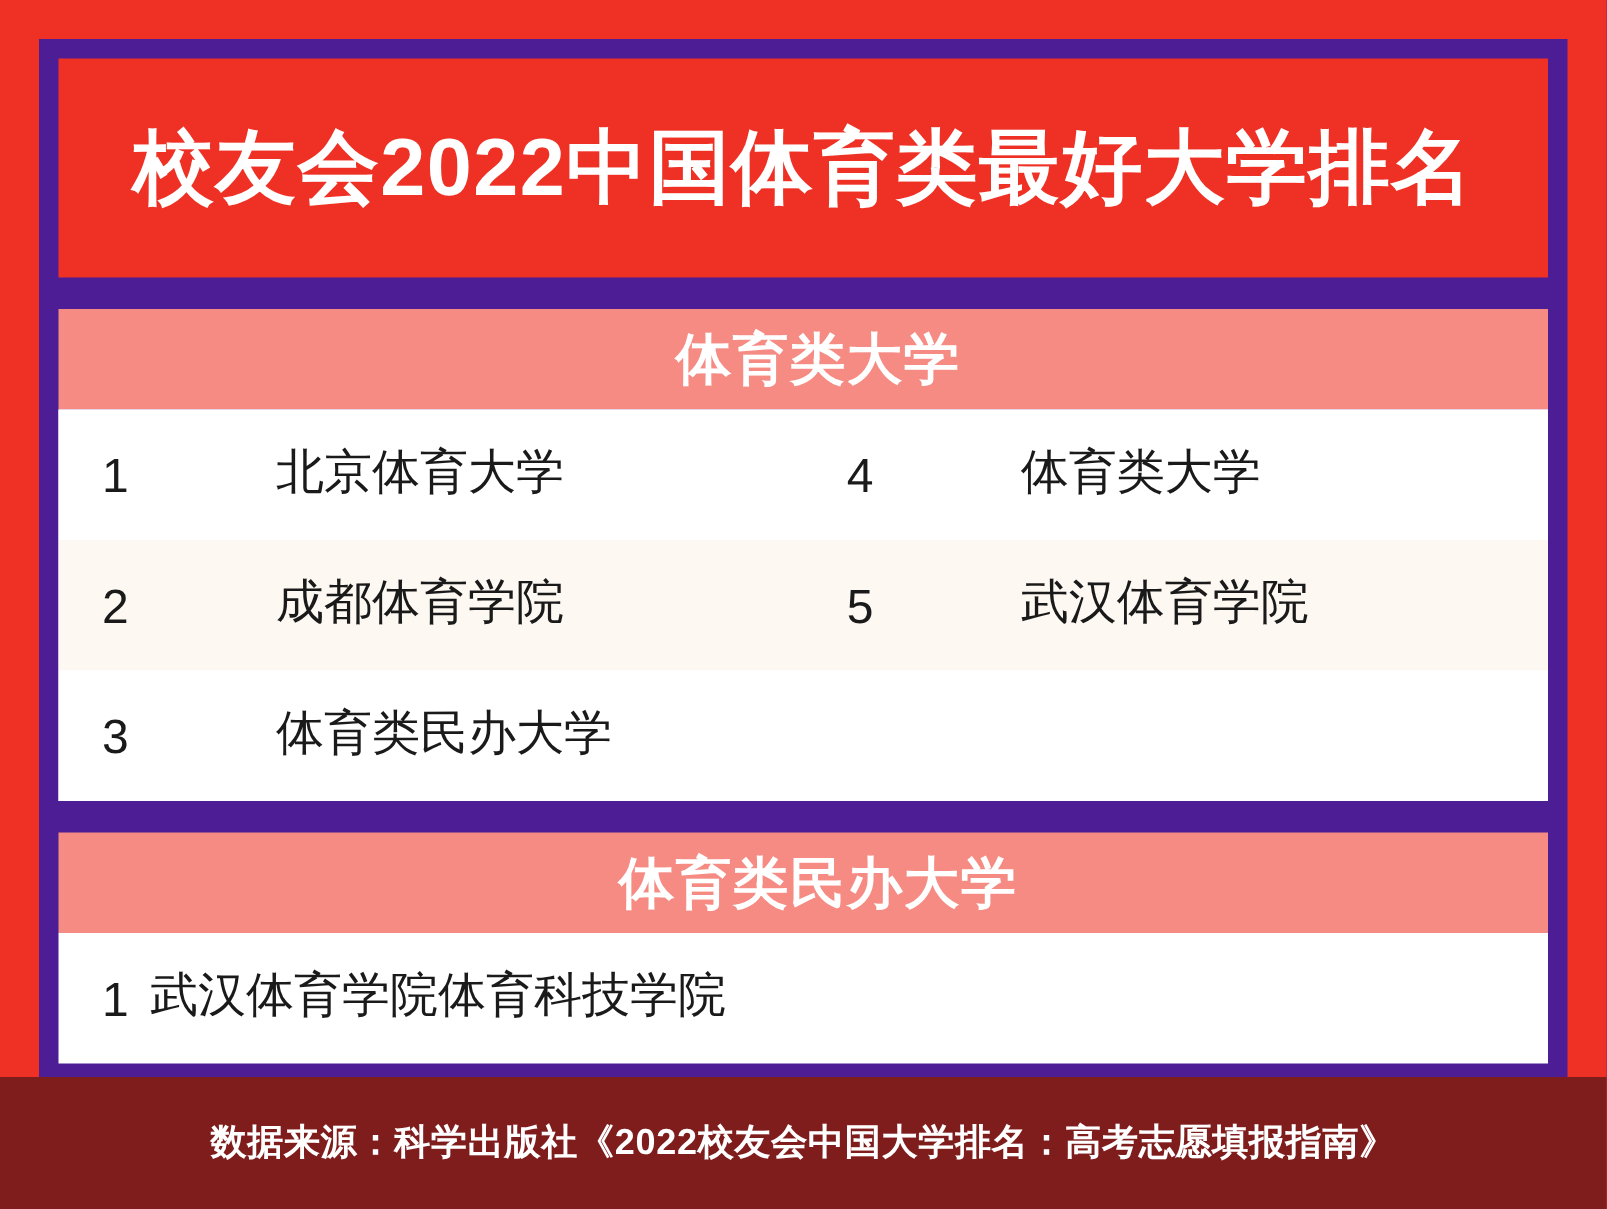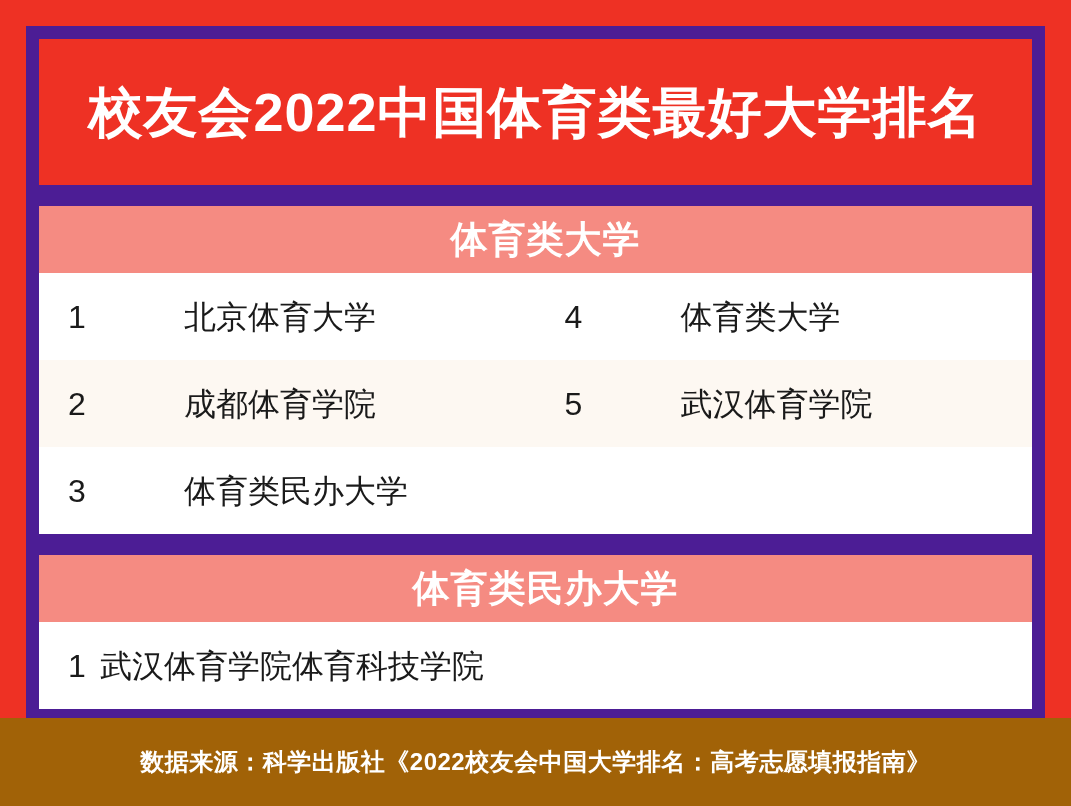--- a/index.html
+++ b/index.html
@@ -94,36 +94,37 @@
     box-sizing: border-box;
     font-size: 32px;
     color: #1A1A1A;
     line-height: 1;
   }
   .uni {
     font-size: 32px;
     color: #1A1A1A;
     line-height: 1;
     white-space: nowrap;
+    font-family: Liberation Mono, monospace;
   }
 
   
   .row.private .rank {
     width: 61px;
     padding-left: 29px;
   }
 
   
   .footer {
     position: absolute;
     left: 0;
     top: 718px;
     width: 1071px;
     height: 88px;
-    background: #a16207;
+    background: #7f1d1d;
     display: flex;
     align-items: center;
     justify-content: center;
   }
   .footer-text {
     color: #FFFFFF;
     font-size: 24px;
     font-weight: bold;
     letter-spacing: 0.5px;
     line-height: 1;

